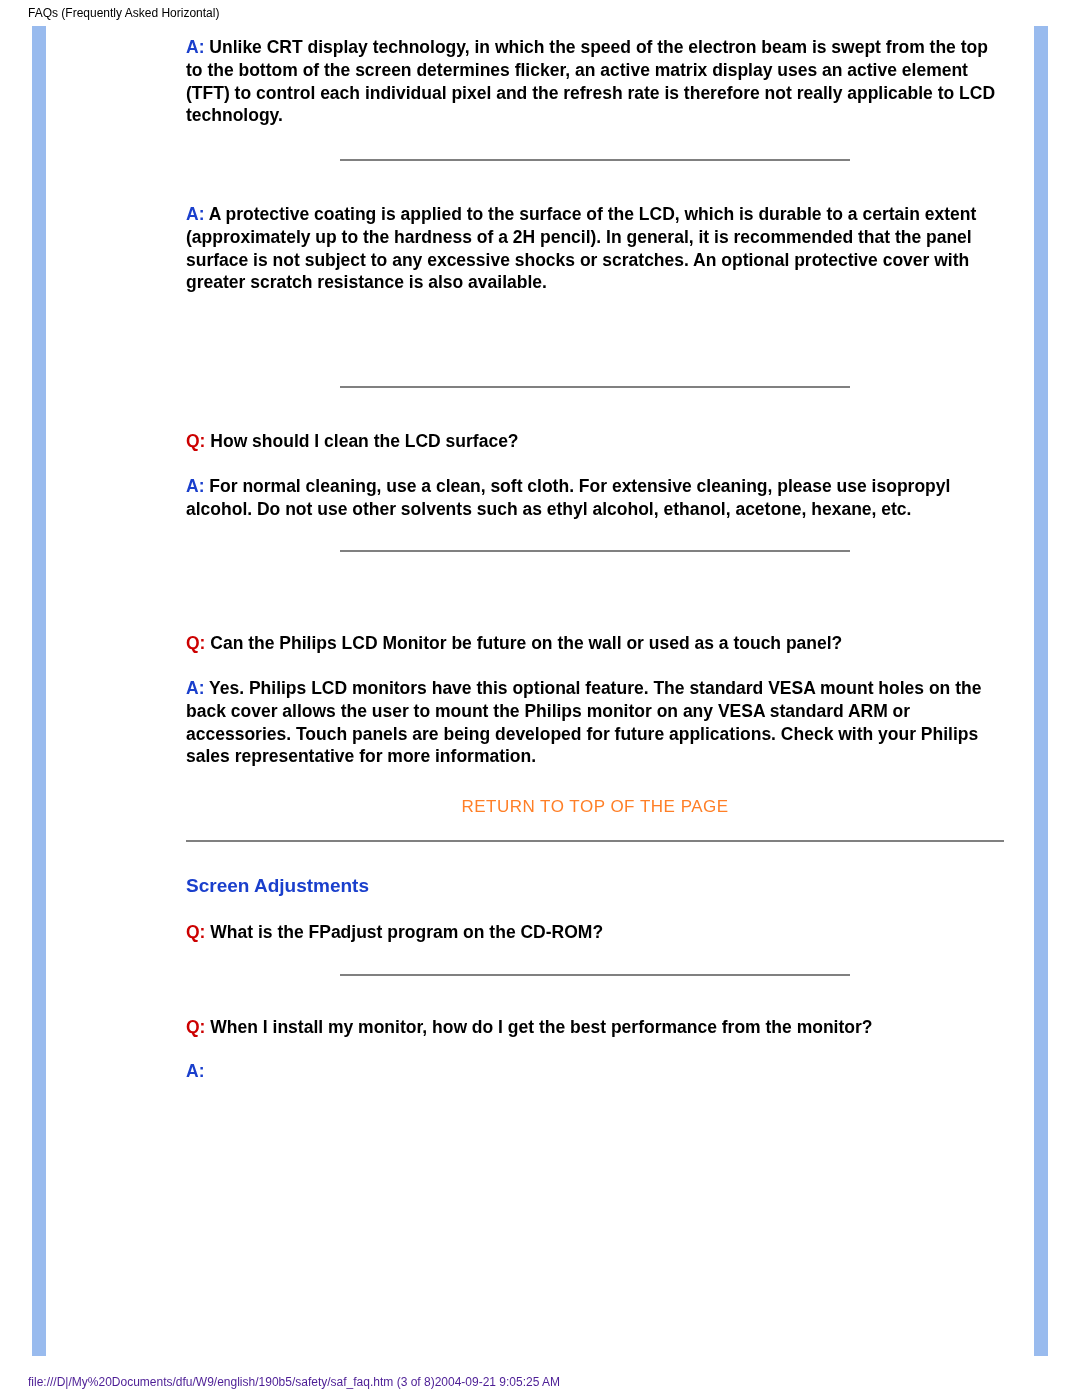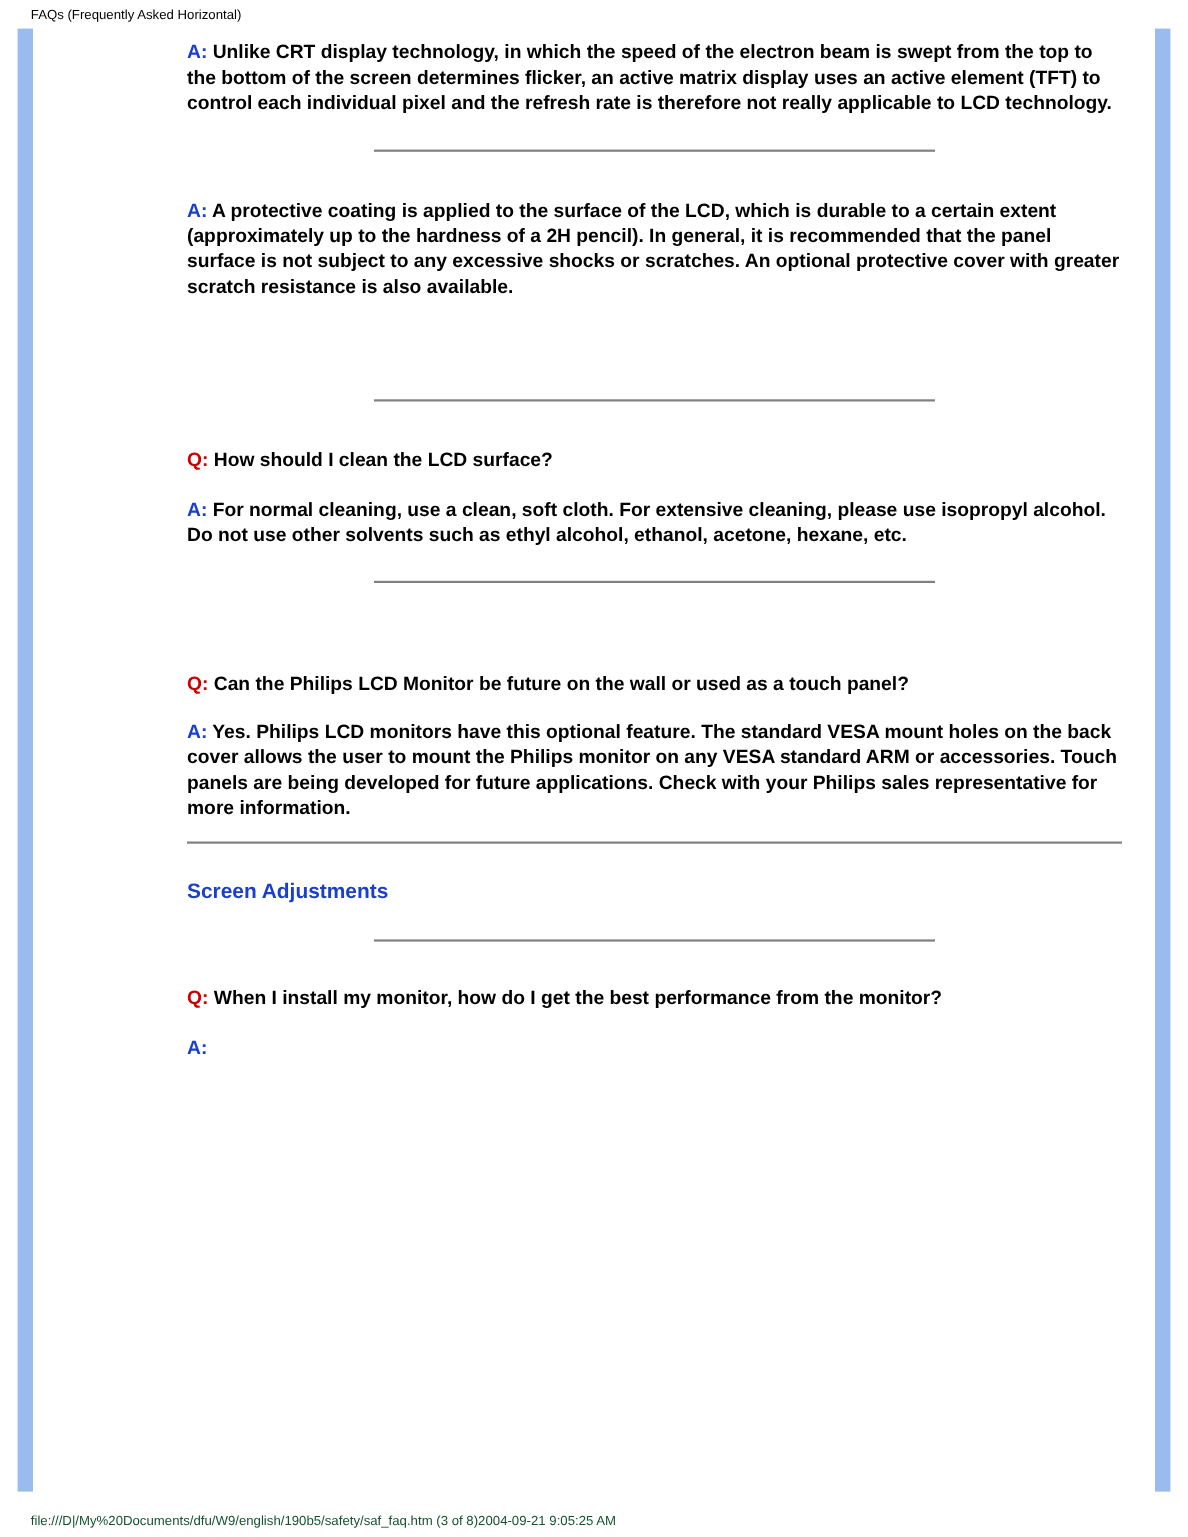--- a/index.html
+++ b/index.html
@@ -10,21 +10,21 @@
     height: 1397px;
     overflow: hidden;
     position: relative;
   }
   .header-text {
     font-size: 12px;
     color: #000;
     padding: 6px 0 6px 28px;
   }
   .outer-frame {
-    margin: 0 16px;
+    margin: 0 32px;
     border: 12px solid #99bbee;
     border-left: 14px solid #99bbee;
     border-right: 14px solid #99bbee;
     border-top: none;
     border-bottom: none;
     height: 1330px;
     background: #ffffff;
     padding: 0;
     position: relative;
   }
@@ -74,21 +74,21 @@
     color: #1a3fcc;
     font-weight: bold;
     font-size: 19px;
     margin-bottom: 22px;
   }
   .footer-text {
     position: absolute;
     bottom: 8px;
     left: 28px;
     font-size: 12px;
-    color: #14532d;
+    color: #4c1d95;
     font-weight: normal;
   }
 </style>
 </head>
 <body>
 
 <div class="header-text">FAQs (Frequently Asked Horizontal)</div>
 
 <div class="outer-frame">
   <div class="content-area">
@@ -116,25 +116,29 @@
     <hr class="mini-hr2">
     <div class="spacer-big"></div>
 
     <div class="qa-block">
       <span class="q-label">Q:</span><span class="q-text"> Can the Philips LCD Monitor be future on the wall or used as a touch panel?</span>
     </div>
     <div class="answer-block">
       <span class="a-label">A:</span><span class="a-text"> Yes. Philips LCD monitors have this optional feature. The standard VESA mount holes on the back cover allows the user to mount the Philips monitor on any VESA standard ARM or accessories. Touch panels are being developed for future applications. Check with your Philips sales representative for more information.</span>
     </div>
 
+    <div class="return-link">RETURN TO TOP OF THE PAGE</div>
 
     <hr class="full-hr">
 
     <div class="section-heading">Screen Adjustments</div>
 
+    <div class="qa-block">
+      <span class="q-label">Q:</span><span class="q-text"> What is the FPadjust program on the CD-ROM?</span>
+    </div>
 
     <hr class="mini-hr2">
 
     <div class="qa-block">
       <span class="q-label">Q:</span><span class="q-text"> When I install my monitor, how do I get the best performance from the monitor?</span>
     </div>
     <div class="answer-block">
       <span class="a-label">A:</span>
     </div>
 

